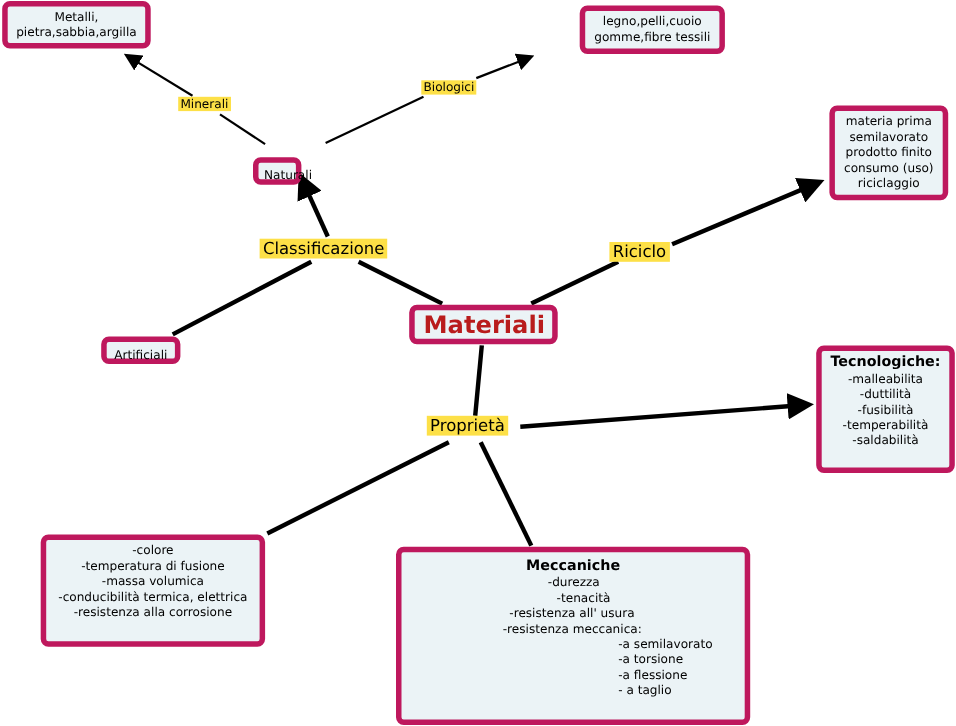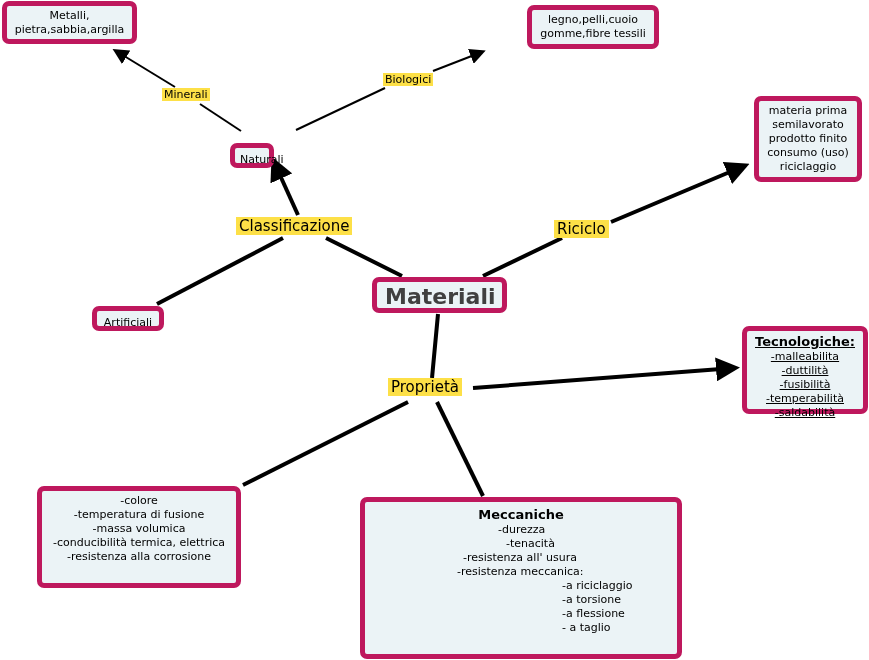--- a/index.html
+++ b/index.html
@@ -7,21 +7,21 @@
          font-family: "DejaVu Sans", sans-serif; color: #000; }
   svg.links { position: absolute; left: 0; top: 0; width: 869px; height: 660px; }
   .node { position: absolute; box-sizing: border-box; background: #ebf3f6;
           border: 5px solid #be185d; border-radius: 7px; text-align: center;
           font-size: 11px; line-height: 14px; padding: 3px 5px; white-space: nowrap; }
   .node .line { display: block; }
   .node .title { display: block; font-weight: bold; font-size: 13px; line-height: 16px; }
   .phrase { position: absolute; background: #fde047; white-space: nowrap; text-align: center; }
   .phrase.small { font-size: 11px; line-height: 13px; padding: 0 2px; }
   .phrase.big { font-size: 15px; line-height: 18px; padding: 0 3px; }
-  #center { font-size: 22px; font-weight: bold; color: #404040; line-height: 30px; padding: 0 8px; border-radius: 7px; }
+  #center { font-size: 22px; font-weight: bold; color: #b91c1c; line-height: 30px; padding: 0 8px; border-radius: 7px; }
   .mecc .line { text-align: left; }
 </style>
 </head>
 <body>
 
 <svg class="links" viewBox="0 0 869 660">
   <defs>
     <marker id="arr" markerWidth="8" markerHeight="8" refX="6" refY="4" orient="auto" markerUnits="strokeWidth">
       <path d="M0,0 L8,4 L0,8 z" fill="#000"></path>
     </marker>
@@ -75,21 +75,21 @@
 </div>
 
 <div class="phrase big" style="left:236px; top:217px;">Classificazione</div>
 <div class="phrase big" style="left:554px; top:220px;">Riciclo</div>
 <div class="phrase big" style="left:388px; top:378px;">Proprietà</div>
 
 <div class="node" style="left:92px; top:306px; width:72px; height:25px; line-height:17px;">Artificiali</div>
 
 <div class="node" id="center" style="left:372px; top:277px; width:135px; height:36px;">Materiali</div>
 
-<div class="node" style="left:742px; top:326px; width:126px; height:88px;text-decoration:underline;">
+<div class="node" style="left:742px; top:314px; width:126px; height:116px;">
   <span class="title">Tecnologiche:</span>
   <span class="line">-malleabilita</span>
   <span class="line">-duttilità</span>
   <span class="line">-fusibilità</span>
   <span class="line">-temperabilità</span>
   <span class="line">-saldabilità</span>
 </div>
 
 <div class="node" style="left:37px; top:486px; width:204px; height:102px;">
   <span class="line">-colore</span>
@@ -98,17 +98,17 @@
   <span class="line">-conducibilità termica, elettrica</span>
   <span class="line">-resistenza alla corrosione</span>
 </div>
 
 <div class="node mecc" style="left:360px; top:497px; width:322px; height:162px; padding-top:5px;">
   <span class="title" style="text-align:center;">Meccaniche</span>
   <span class="line" style="padding-left:128px;">-durezza</span>
   <span class="line" style="padding-left:136px;">-tenacità</span>
   <span class="line" style="padding-left:93px;">-resistenza all' usura</span>
   <span class="line" style="padding-left:87px;">-resistenza meccanica:</span>
-  <span class="line" style="padding-left:192px;">-a riciclaggio</span>
+  <span class="line" style="padding-left:192px;">-a semilavorato</span>
   <span class="line" style="padding-left:192px;">-a torsione</span>
   <span class="line" style="padding-left:192px;">-a flessione</span>
   <span class="line" style="padding-left:192px;">- a taglio</span>
 </div>
 
 </body></html>

